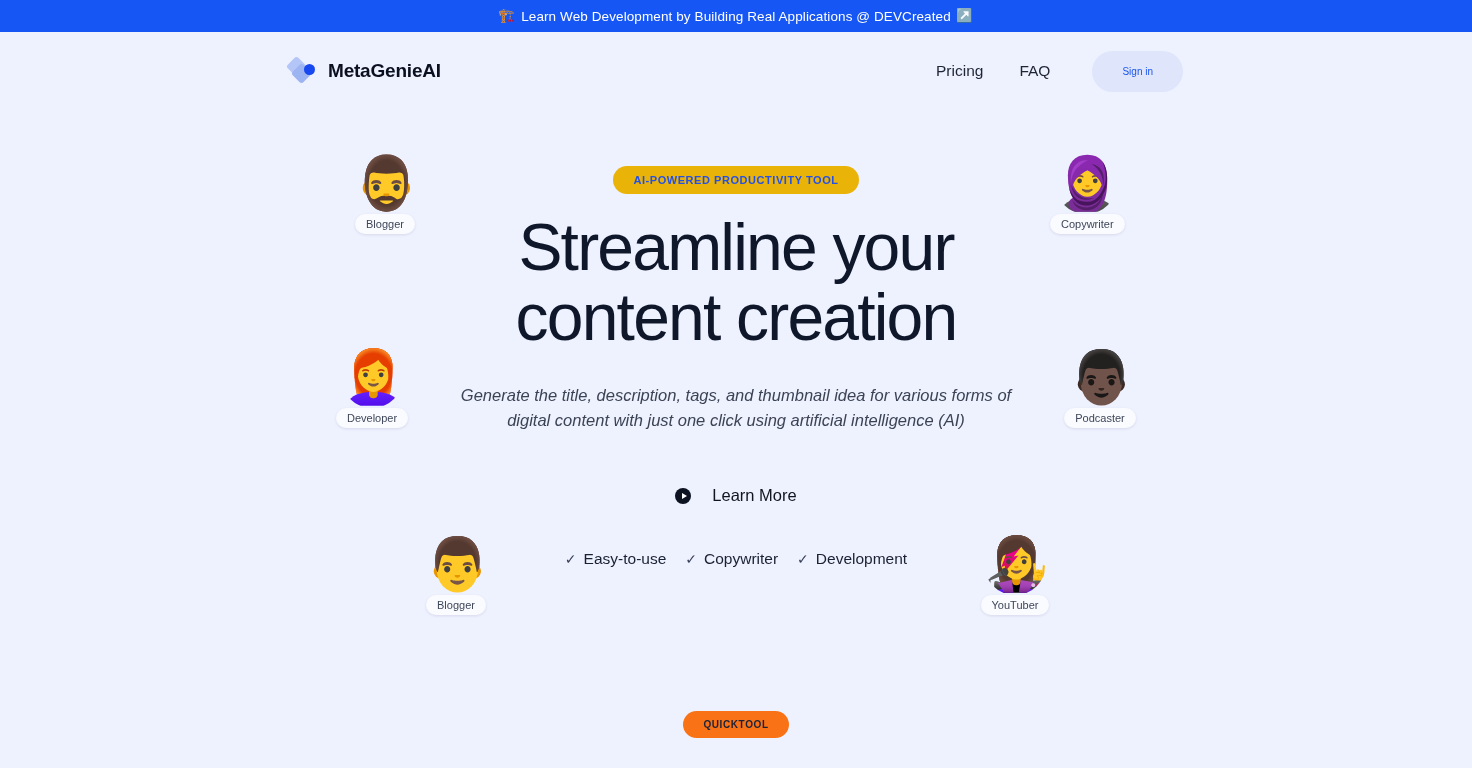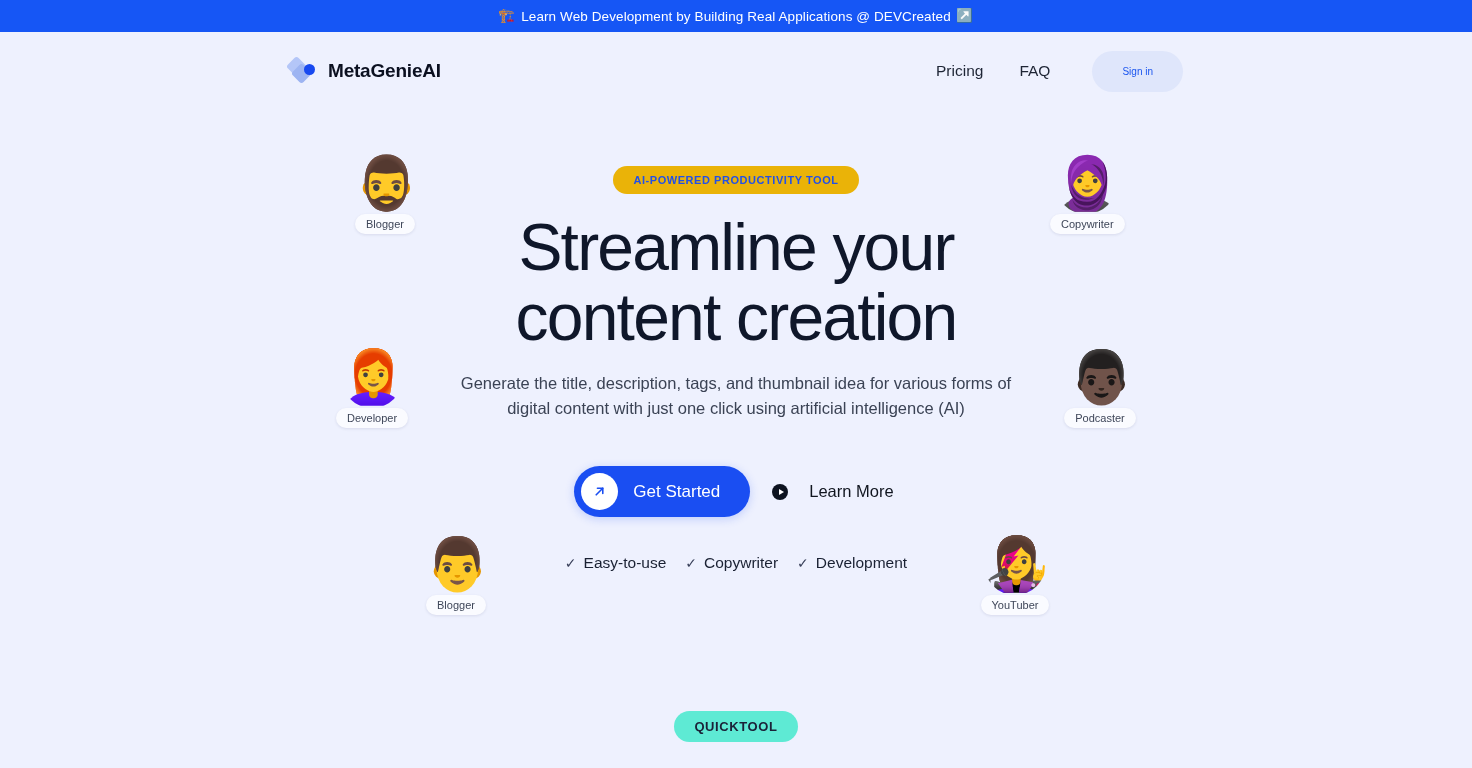--- a/index.html
+++ b/index.html
@@ -131,25 +131,26 @@
   .hero-title {
     margin: 19px auto 0;
     max-width: 620px;
     font-size: 66px;
     line-height: 1.06;
     font-weight: 400;
     letter-spacing: -1.8px;
     color: #0f172a;
   }
   .hero-sub {
-    margin: 18px auto 0;
+    margin: 30px auto 0;
     max-width: 590px;
     font-size: 16.5px;
     line-height: 1.55;
     color: #3b4355;
+    font-style: italic;
   }
 
   .cta-row {
     margin-top: 44px;
     display: flex;
     align-items: center;
     justify-content: center;
     gap: 18px;
   }
   .btn-primary {
@@ -257,23 +258,23 @@
   .next-section {
     position: absolute;
     left: 0;
     right: 0;
     top: 711px;
     text-align: center;
   }
   .pill-dark {
     display: inline-flex;
     align-items: center;
-    background: #5eead4;
+    background: #f97316;
     color: #1b2238;
-    font-size: 13px;
+    font-size: 10px;
     font-weight: 700;
     letter-spacing: .6px;
     border-radius: 999px;
     padding: 8px 20px;
   }
   .next-title {
     margin-top: 22px;
     font-size: 56px;
     font-weight: 400;
     letter-spacing: -1.5px;
@@ -313,29 +314,20 @@
 
 <main class="hero">
 
   <div class="pill">AI-POWERED PRODUCTIVITY TOOL</div>
 
   <h1 class="hero-title">Streamline your content creation</h1>
 
   <p class="hero-sub">Generate the title, description, tags, and thumbnail idea for various forms of digital content with just one click using artificial intelligence (AI)</p>
 
   <div class="cta-row">
-    <button class="btn-primary">
-      <span class="circ">
-        <svg width="15" height="15" viewBox="0 0 16 16" fill="none" aria-hidden="true">
-          <path d="M4.5 11.5L11.5 4.5" stroke="#1a4ef2" stroke-width="1.7" stroke-linecap="round"></path>
-          <path d="M5.8 4.5H11.5V10.2" stroke="#1a4ef2" stroke-width="1.7" stroke-linecap="round" stroke-linejoin="round"></path>
-        </svg>
-      </span>
-      <span>Get Started</span>
-    </button>
 
     <button class="btn-link">
       <span class="play-dot">
           <i></i>
         </span>
       <span>Learn More</span>
     </button>
   </div>
 
   <div class="features">

